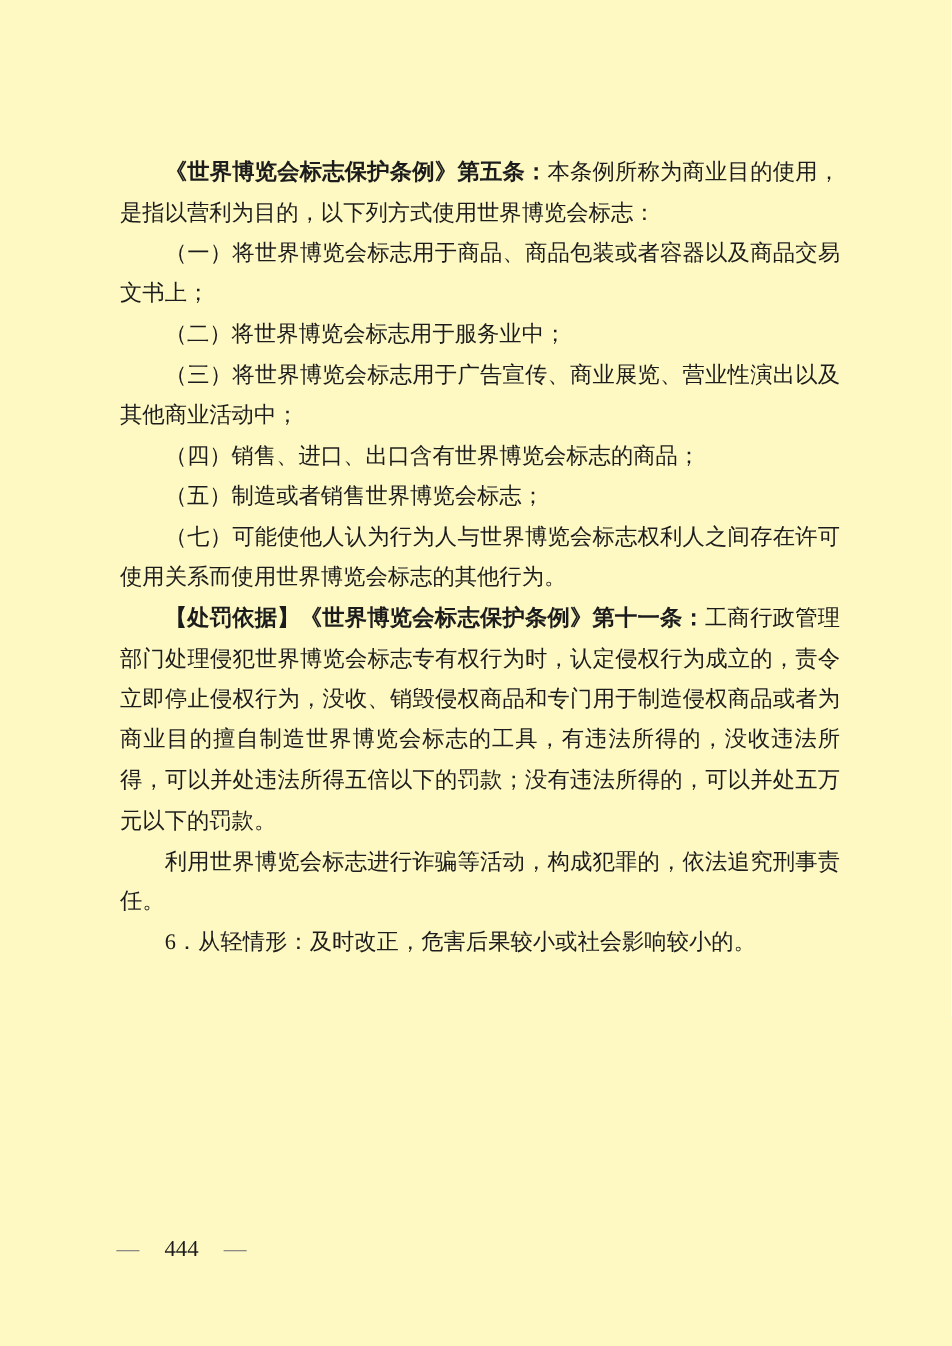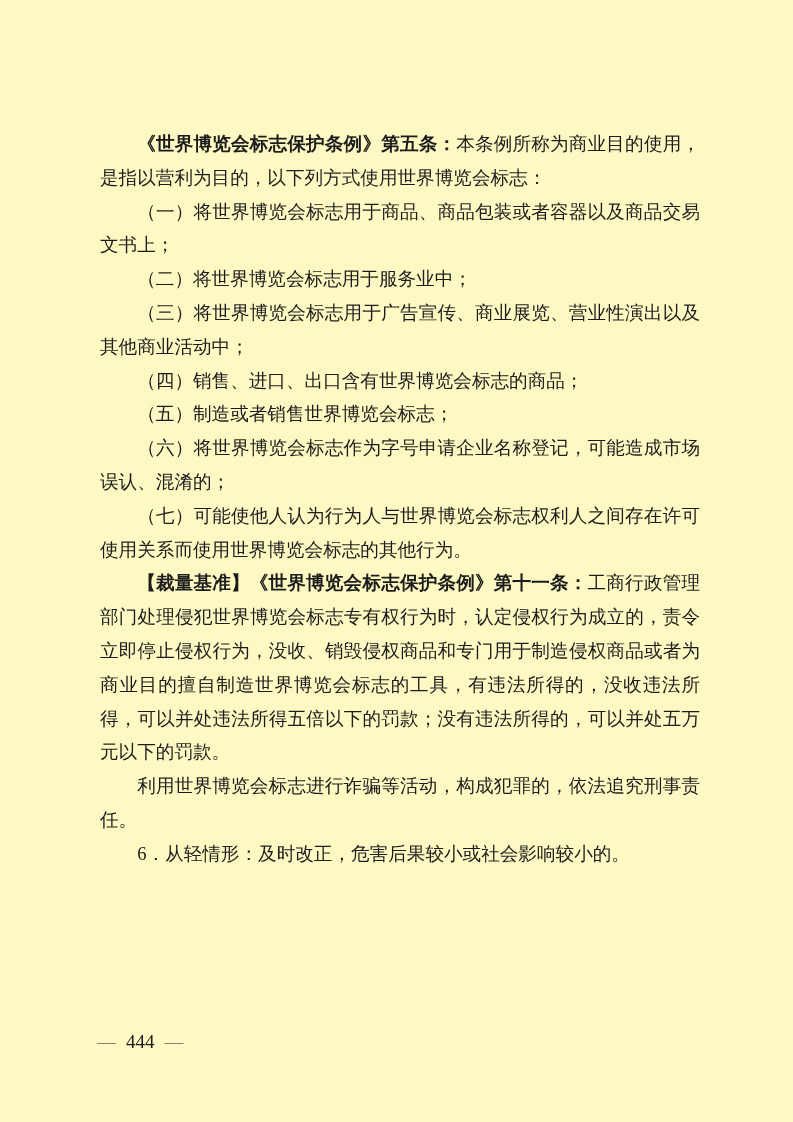--- a/index.html
+++ b/index.html
@@ -34,36 +34,35 @@
     font-size: 19px;
     line-height: 22px;
     white-space: nowrap;
   }
   .page-footer .dash {
     color: #7d7d7d;
     letter-spacing: 0;
   }
   .page-footer .page-num {
     color: #1c1c1c;
-    margin: 0 10px;
+    margin: 0 21px;
   }
 </style>
 </head>
 <body>
 
 <div class="page">
   <main class="body-text" id="paragraphs">
       <p class="para"><b>《世界博览会标志保护条例》第五条：</b><span>本条例所称为商业目的使用，是指以营利为目的，以下列方式使用世界博览会标志：</span></p>
       <p class="para"><b></b><span>（一）将世界博览会标志用于商品、商品包装或者容器以及商品交易文书上；</span></p>
       <p class="para"><b></b><span>（二）将世界博览会标志用于服务业中；</span></p>
       <p class="para"><b></b><span>（三）将世界博览会标志用于广告宣传、商业展览、营业性演出以及其他商业活动中；</span></p>
       <p class="para"><b></b><span>（四）销售、进口、出口含有世界博览会标志的商品；</span></p>
       <p class="para"><b></b><span>（五）制造或者销售世界博览会标志；</span></p>
-      <p class="para"><b></b><span>（六）将世界博览会标志作为字号申请企业名称登记，可能造成市场误认、混淆的；</span></p>
       <p class="para"><b></b><span>（七）可能使他人认为行为人与世界博览会标志权利人之间存在许可使用关系而使用世界博览会标志的其他行为。</span></p>
-      <p class="para"><b>【裁量基准】《世界博览会标志保护条例》第十一条：</b><span>工商行政管理部门处理侵犯世界博览会标志专有权行为时，认定侵权行为成立的，责令立即停止侵权行为，没收、销毁侵权商品和专门用于制造侵权商品或者为商业目的擅自制造世界博览会标志的工具，有违法所得的，没收违法所得，可以并处违法所得五倍以下的罚款；没有违法所得的，可以并处五万元以下的罚款。</span></p>
+      <p class="para"><b>【处罚依据】《世界博览会标志保护条例》第十一条：</b><span>工商行政管理部门处理侵犯世界博览会标志专有权行为时，认定侵权行为成立的，责令立即停止侵权行为，没收、销毁侵权商品和专门用于制造侵权商品或者为商业目的擅自制造世界博览会标志的工具，有违法所得的，没收违法所得，可以并处违法所得五倍以下的罚款；没有违法所得的，可以并处五万元以下的罚款。</span></p>
       <p class="para"><b></b><span>利用世界博览会标志进行诈骗等活动，构成犯罪的，依法追究刑事责任。</span></p>
       <p class="para"><b></b><span>6．从轻情形：及时改正，危害后果较小或社会影响较小的。</span></p>
     </main>
   <footer class="page-footer">
     <span class="dash">—</span><span class="page-num">444</span><span class="dash">—</span>
   </footer>
 </div>
 
 </body></html>

